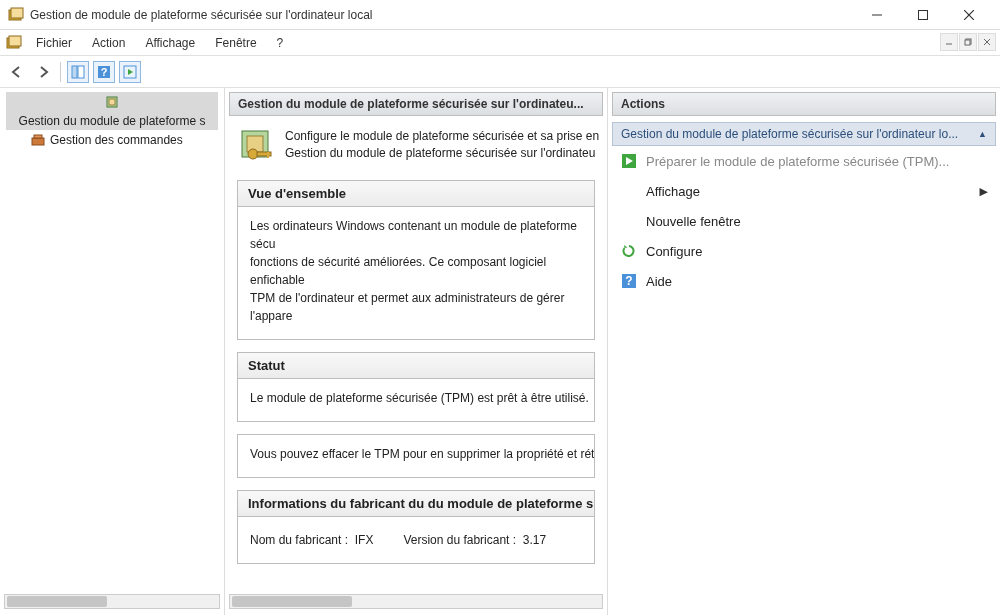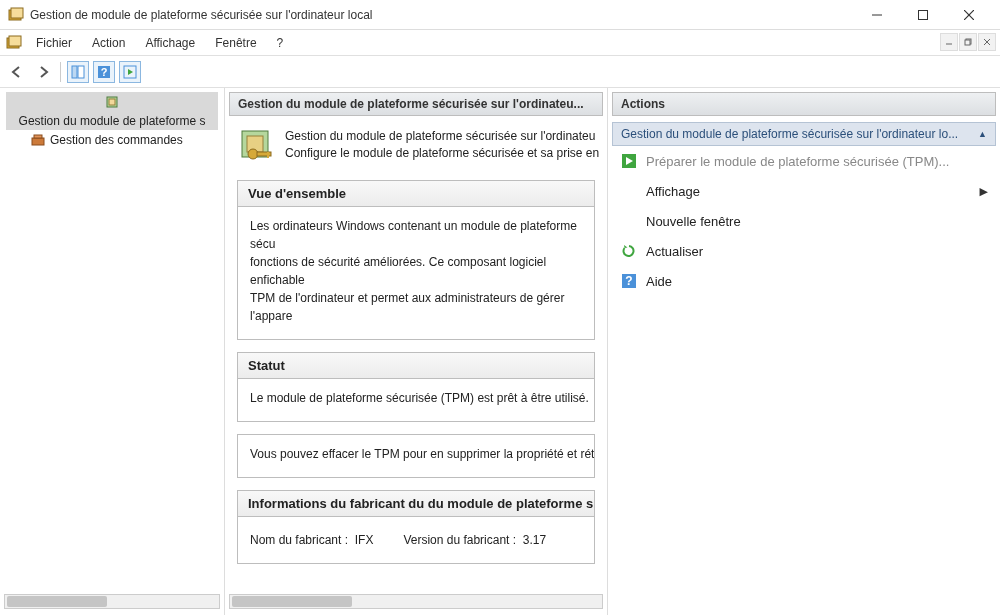--- a/index.html
+++ b/index.html
@@ -200,22 +200,22 @@
         <span class="chip-icon">
           <svg viewBox="0 0 36 36" width="36" height="36">
             <rect x="3" y="3" width="26" height="26" fill="#b5d79d" stroke="#4e7a3c"></rect>
             <rect x="8" y="8" width="16" height="16" fill="#e7d083" stroke="#95803a"></rect>
             <circle cx="14" cy="26" r="5" fill="#d6a938" stroke="#8c6b1f"></circle>
             <rect x="18" y="24" width="14" height="4" fill="#d6a938" stroke="#8c6b1f"></rect>
             <rect x="28" y="24" width="2" height="6" fill="#d6a938"></rect>
           </svg>
         </span>
         <div>
+          <div>Configure le module de plateforme sécurisée et sa prise en</div>
           <div>Gestion du module de plateforme sécurisée sur l'ordinateu</div>
-          <div>Configure le module de plateforme sécurisée et sa prise en</div>
         </div>
       </div>
 
       <div class="section">
         <div class="section-hd">Vue d'ensemble</div>
         <div class="section-body" style="white-space:pre-line">Les ordinateurs Windows contenant un module de plateforme sécu
 fonctions de sécurité améliorées. Ce composant logiciel enfichable
 TPM de l'ordinateur et permet aux administrateurs de gérer l'appare</div>
       </div>
 
@@ -273,21 +273,21 @@
         <span>Nouvelle fenêtre</span>
       </div>
 
       <div class="action-item">
         <span class="aicon">
           <svg width="16" height="16" viewBox="0 0 16 16">
               <path d="M8 3 A5 5 0 1 1 3.5 5" fill="none" stroke="#3fa53f" stroke-width="2"></path>
               <path d="M3 2 L3.5 5 L6.5 4.5 Z" fill="#3fa53f"></path>
             </svg>
         </span>
-        <span>Actualiser</span>
+        <span>Configure</span>
       </div>
 
       <div class="action-item">
         <span class="aicon">
           <svg width="16" height="16" viewBox="0 0 16 16">
               <rect x="1" y="1" width="14" height="14" fill="#4b91d9"></rect>
               <text x="8" y="12" font-size="12" fill="#fff" text-anchor="middle" font-weight="bold">?</text>
             </svg>
         </span>
         <span>Aide</span>

